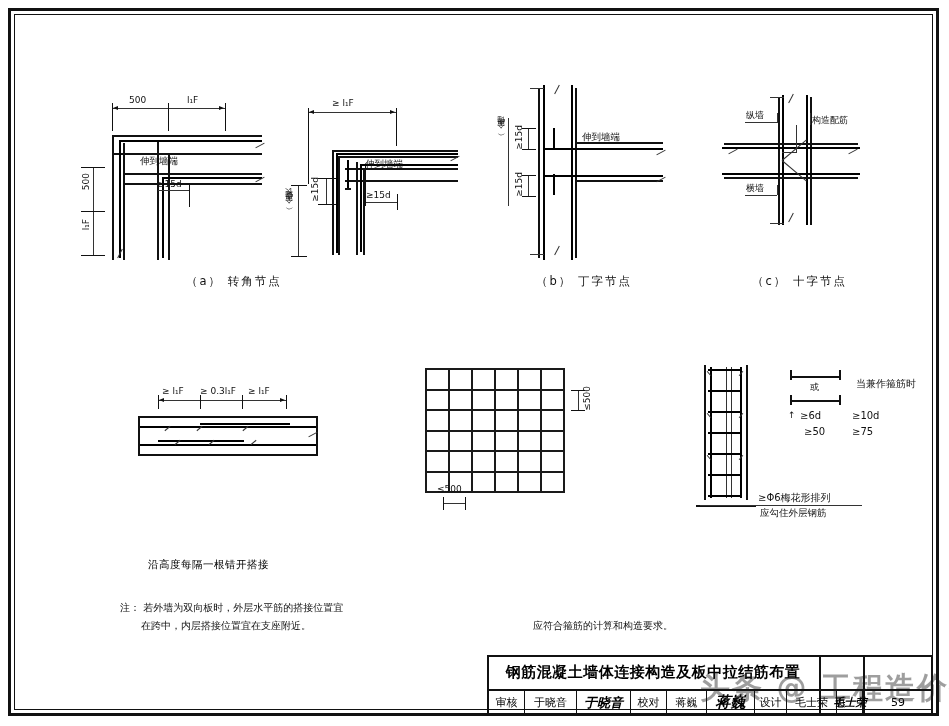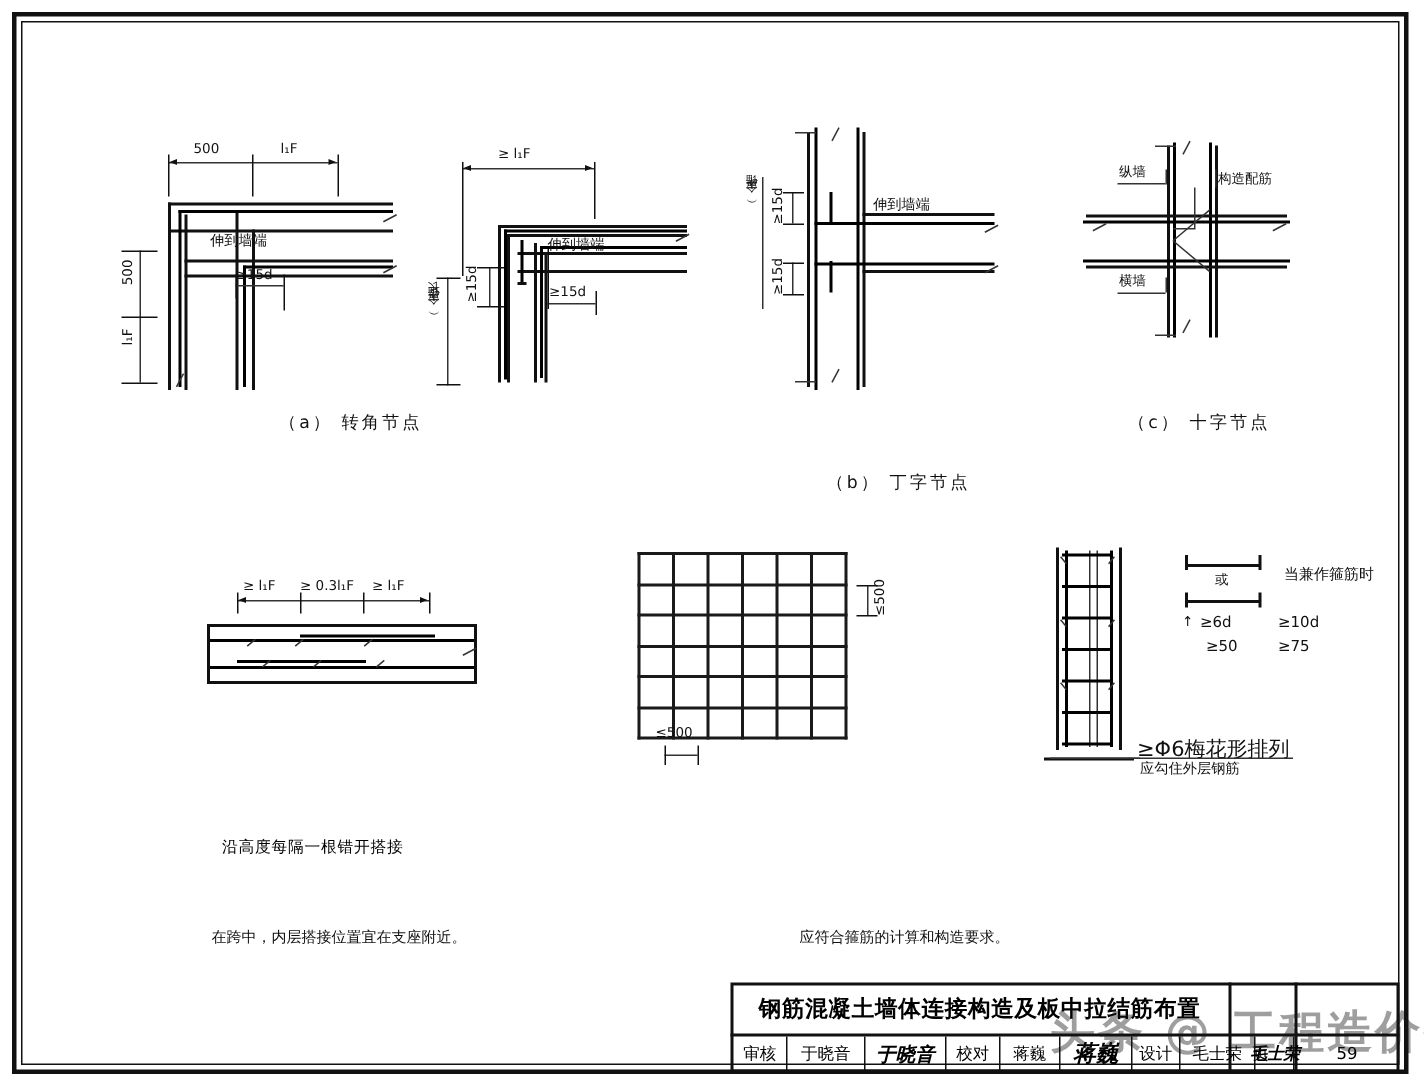--- a/index.html
+++ b/index.html
@@ -170,21 +170,21 @@
     <div class="tick" style="left:22px;top:95px;height:1px;width:14px;background:#111;"></div>
     <div class="tick" style="left:22px;top:116px;height:1px;width:14px;background:#111;"></div>
     <div class="lbl vert180" style="left:14px;top:92px;">≥15d</div>
 
     <div class="lbl" style="left:82px;top:52px;font-size:9.5px;">伸到墙端</div>
 
     <div class="ln vthin" style="left:8px;top:38px;height:88px;"></div>
     <div class="lbl-sm vert180" style="left:-2px;top:48px;">（ 全 率 锚 ）</div>
   </div>
 
-  <div class="cap" style="left:551px;top:274px;margin-top:40px;">（b） 丁字节点</div>
+  <div class="cap" style="left:536px;top:274px;">（b） 丁字节点</div>
 
   <div class="abs" style="left:720px;top:95px;width:190px;height:170px;">
 
     <div class="ln v" style="left:58px;top:2px;height:128px;"></div>
     <div class="ln v" style="left:90px;top:2px;height:128px;"></div>
     <div class="ln vreb" style="left:62px;top:0px;height:130px;"></div>
     <div class="ln vreb" style="left:86px;top:0px;height:130px;"></div>
 
     <div class="ln h" style="left:4px;top:48px;width:134px;"></div>
     <div class="ln h" style="left:4px;top:82px;width:134px;"></div>
@@ -243,20 +243,21 @@
     <div class="ln hthin" style="left:26px;top:46px;width:7px;transform:rotate(-40deg);"></div>
     <div class="ln hthin" style="left:58px;top:46px;width:7px;transform:rotate(-40deg);"></div>
     <div class="ln hthin" style="left:104px;top:46px;width:7px;transform:rotate(-40deg);"></div>
     <div class="ln hthin" style="left:36px;top:60px;width:7px;transform:rotate(-40deg);"></div>
     <div class="ln hthin" style="left:70px;top:60px;width:7px;transform:rotate(-40deg);"></div>
     <div class="ln hthin" style="left:112px;top:60px;width:7px;transform:rotate(-40deg);"></div>
     <div class="ln hthin" style="left:170px;top:52px;width:10px;transform:rotate(-28deg);"></div>
   </div>
 
   <div class="subt" style="left:148px;top:558px;">沿高度每隔一根错开搭接</div>
+  <div class="note" style="left:120px;top:600px;">注： 若外墙为双向板时，外层水平筋的搭接位置宜</div>
   <div class="note" style="left:141px;top:618px;">在跨中，内层搭接位置宜在支座附近。</div>
 
   <div class="mesh" style="left:425px;top:368px;width:140px;height:125px;">
     <div class="gl" style="left:0;top:0;width:140px;height:2.2px;"></div>
     <div class="gl" style="left:0;top:20.5px;width:140px;height:2.2px;"></div>
     <div class="gl" style="left:0;top:41px;width:140px;height:2.2px;"></div>
     <div class="gl" style="left:0;top:61.5px;width:140px;height:2.2px;"></div>
     <div class="gl" style="left:0;top:82px;width:140px;height:2.2px;"></div>
     <div class="gl" style="left:0;top:102.5px;width:140px;height:2.2px;"></div>
     <div class="gl" style="left:0;top:123px;width:140px;height:2.2px;"></div>
@@ -318,21 +319,21 @@
     <div class="ln v" style="left:49px;top:25px;height:10px;"></div>
     <div class="lbl" style="left:66px;top:8px;font-size:10px;">当兼作箍筋时</div>
     <div class="lbl" style="left:-2px;top:40px;">↑</div>
     <div class="lbl" style="left:10px;top:40px;font-size:10px;">≥6d</div>
     <div class="lbl" style="left:62px;top:40px;font-size:10px;">≥10d</div>
     <div class="lbl" style="left:14px;top:56px;font-size:10px;">≥50</div>
     <div class="lbl" style="left:62px;top:56px;font-size:10px;">≥75</div>
   </div>
 
   <div class="abs" style="left:752px;top:492px;width:170px;height:32px;">
-    <div class="lbl" style="left:6px;top:0px;font-size:14px;">≥Φ6梅花形排列</div>
+    <div class="lbl" style="left:6px;top:0px;font-size:10px;">≥Φ6梅花形排列</div>
     <div class="ln hthin" style="left:4px;top:13px;width:106px;"></div>
     <div class="lbl" style="left:8px;top:16px;font-size:9.5px;">应勾住外层钢筋</div>
   </div>
   <div class="ln hthin" style="left:700px;top:505px;width:60px;"></div>
 
   <div class="abs" style="left:487px;top:655px;width:446px;height:60px;">
     <div class="tb" style="left:0;top:0;width:446px;height:60px;"></div>
 
     <div class="tb-row-sep" style="left:0;top:34px;width:446px;"></div>
 

